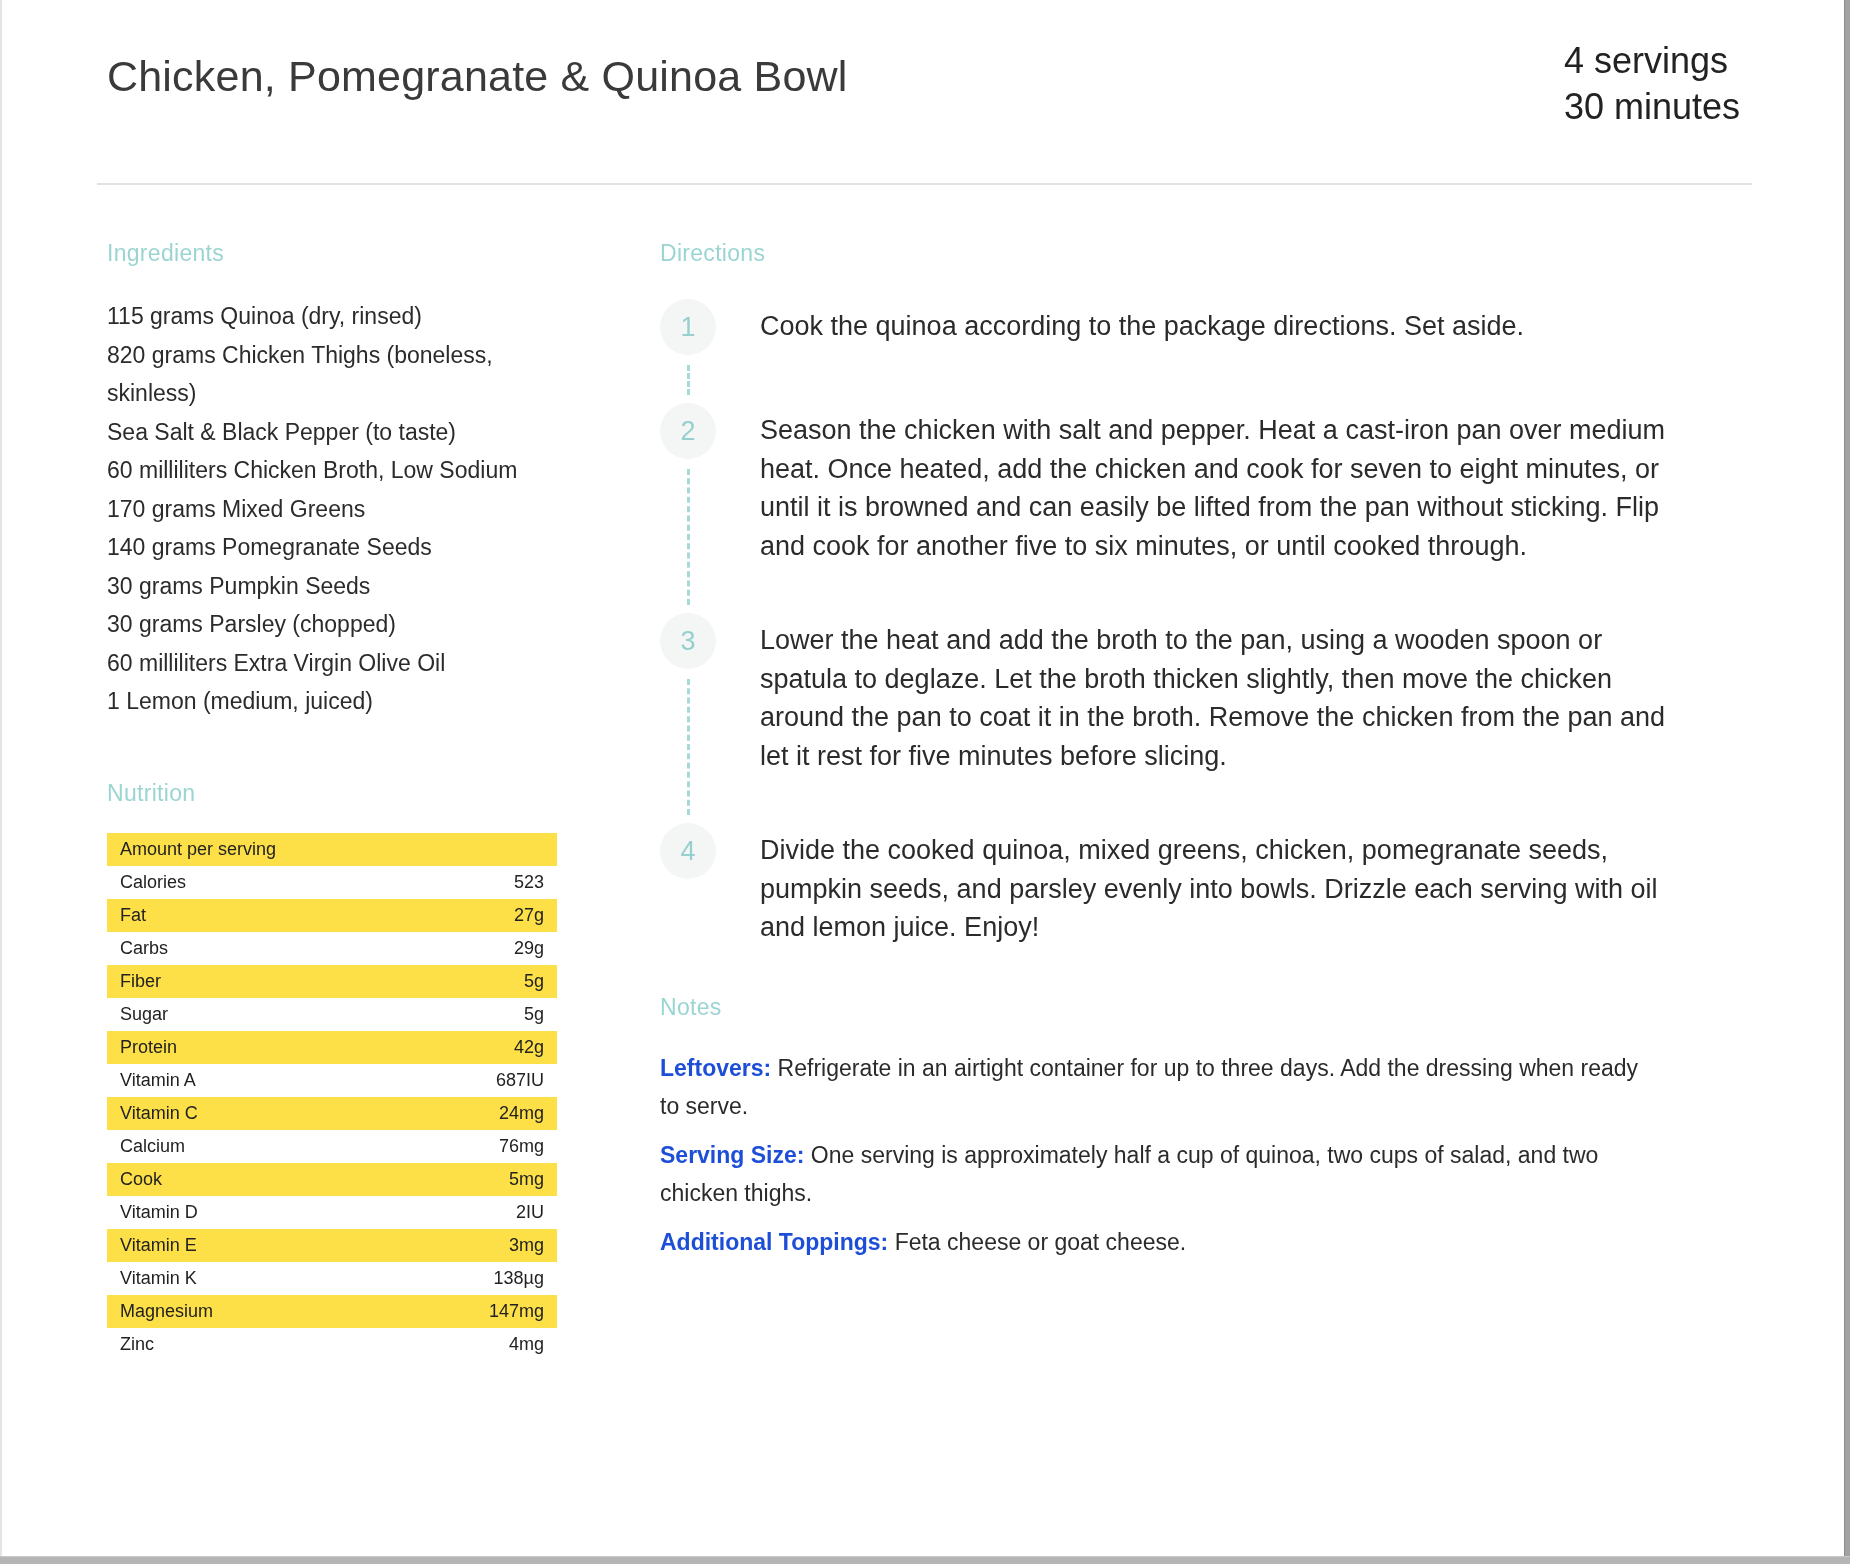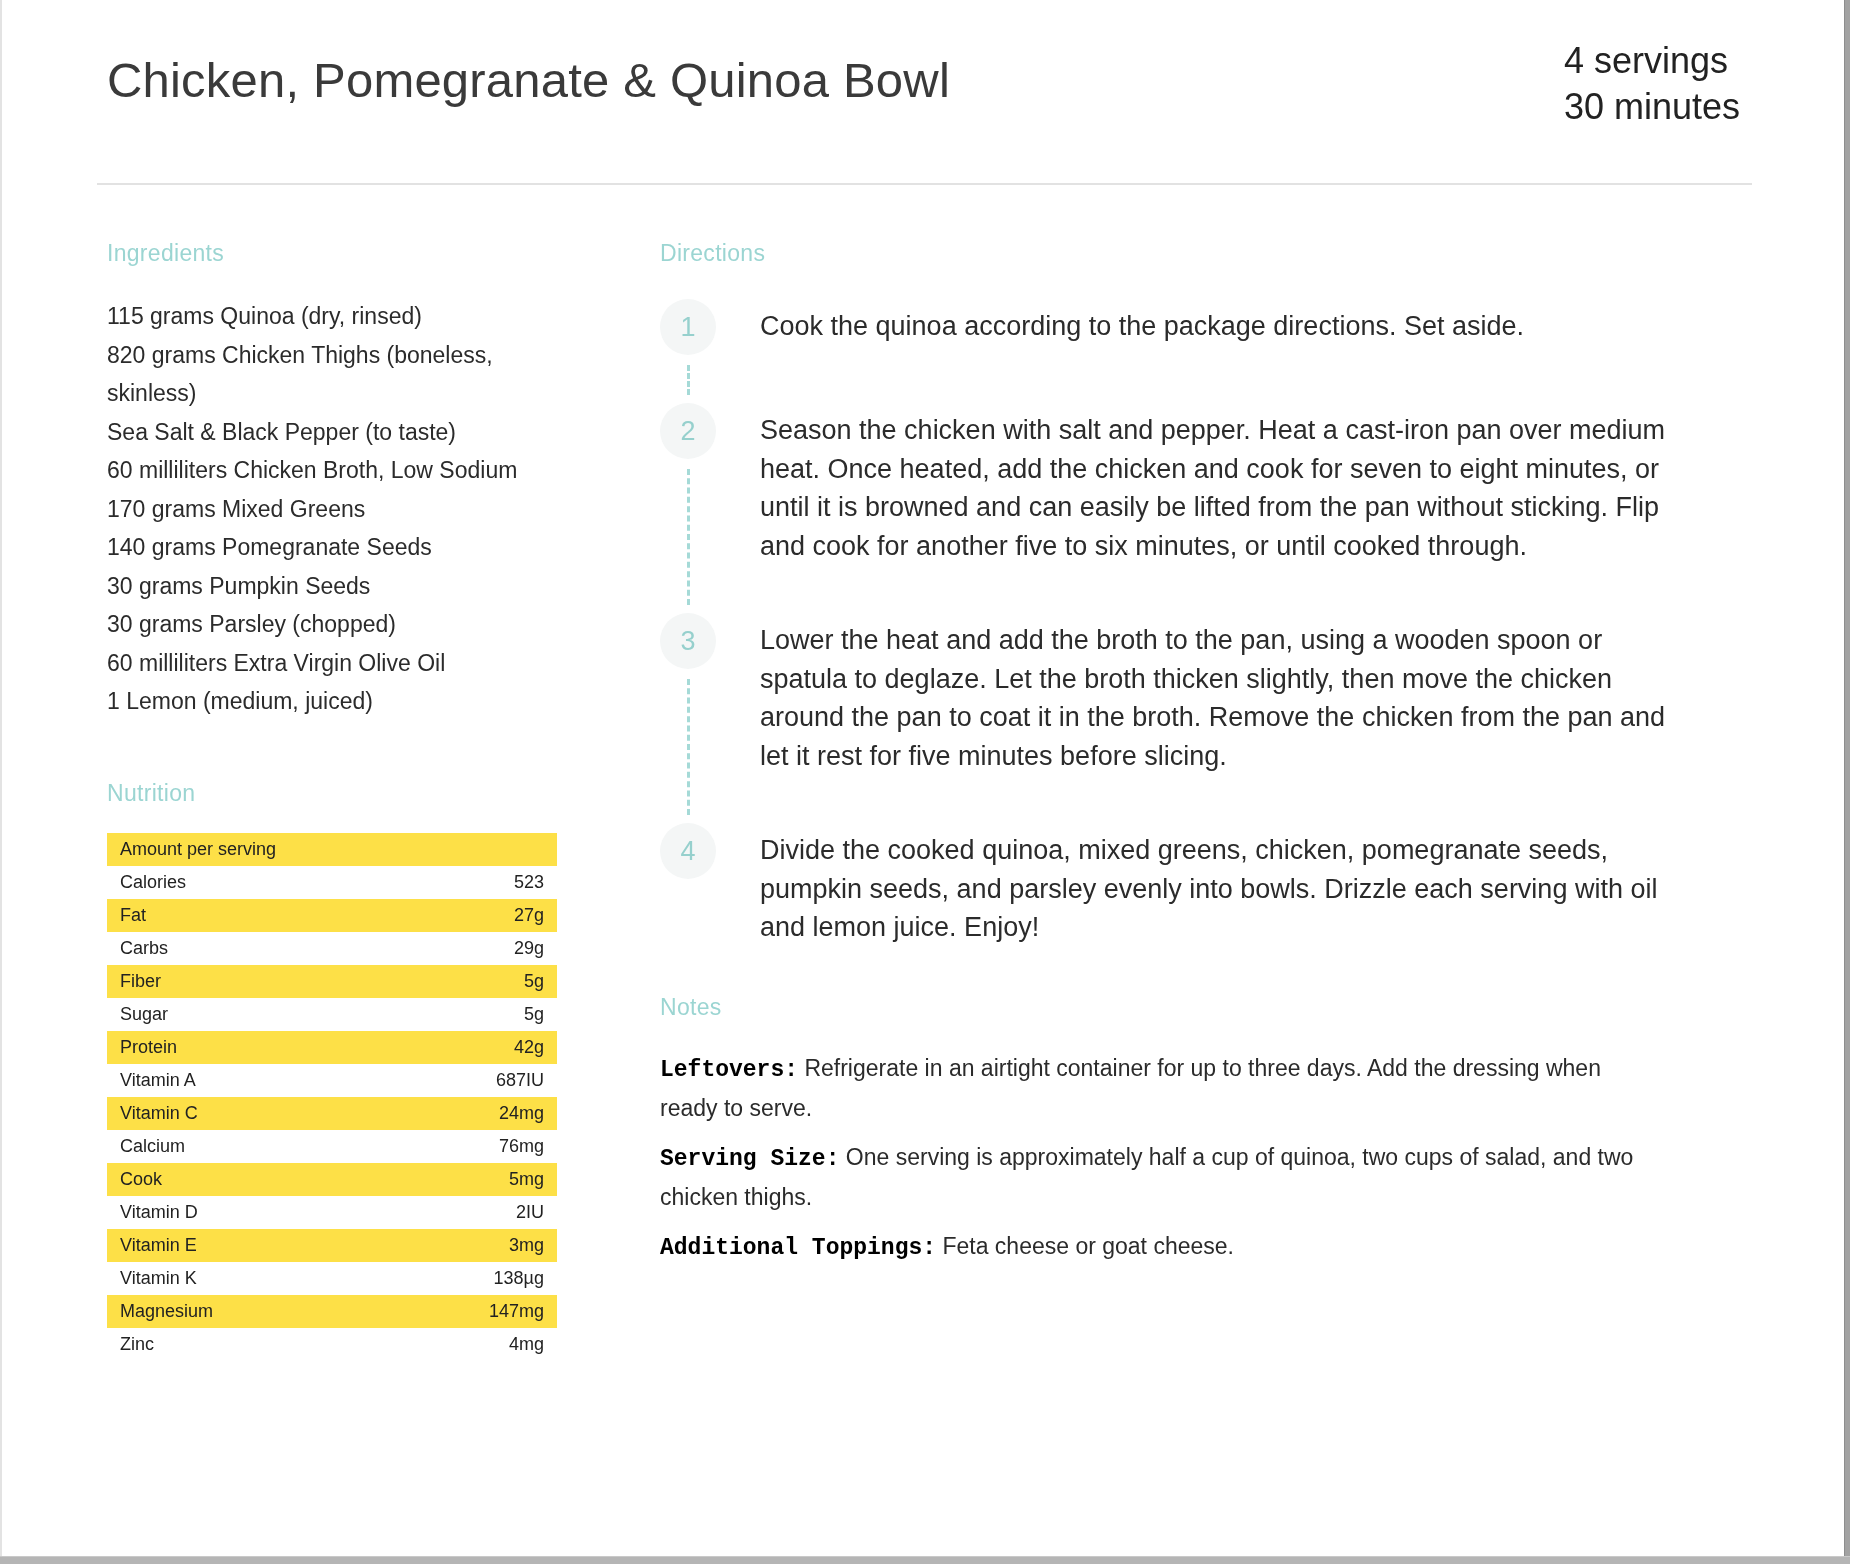--- a/index.html
+++ b/index.html
@@ -13,21 +13,21 @@
     overflow: hidden;
   }
   
   .chrome-left   { position: absolute; left: 0; top: 0; bottom: 8px; width: 2px; background: #e3e3e3; }
   .chrome-right  { position: absolute; right: 0; top: 0; bottom: 8px; width: 6px; background: #a2a2a2; border-left: 1px solid #8d8d8d; }
   .chrome-bottom { position: absolute; left: 0; right: 0; bottom: 0; height: 8px; background: #b5b5b5; border-top: 1px solid #c9c9c9; }
 
   .content { padding: 0 110px 0 107px; }
 
   header { display: flex; justify-content: space-between; align-items: flex-start; padding-top: 36px; min-height: 128px; }
-  h1 { margin: 16px 0 0 0; font-size: 49px; font-weight: 500; color: #3a3a3a; letter-spacing: 0.2px; }
+  h1 { margin: 16px 0 0 0; font-size: 43px; font-weight: 500; color: #3a3a3a; letter-spacing: 0.2px; }
   .meta { text-align: left; font-size: 36px; font-weight: 500; color: #222; line-height: 46px; margin-top: 2px; }
 
   .divider { border: none; border-top: 2px solid #e2e2e2; margin: 53px -12px 0 -10px; }
 
   .columns { display: flex; margin-top: 50px; }
   .left-col { width: 463px; flex: 0 0 463px; margin-right: 90px; }
   .right-col { flex: 1; min-width: 0; }
 
   h2 { margin: 0; font-size: 23px; font-weight: 500; color: #9bd5d2; letter-spacing: 0.3px; line-height: 36px; }
 
@@ -51,21 +51,21 @@
     width: 56px; height: 56px; flex: 0 0 56px; border-radius: 50%;
     background: #f4f6f6; color: #96d0cd;
     display: flex; align-items: center; justify-content: center;
     font-size: 27px; font-weight: 500;
   }
   .step-text { margin: 8px 0 0 44px; max-width: 935px; font-size: 27px; line-height: 38.5px; color: #2b2b2b; }
 
   .notes-heading { margin-top: 14px; }
   .notes { margin-top: 24px; }
   .note { margin: 0 0 10px 0; max-width: 1000px; font-size: 23px; line-height: 38.5px; color: #2b2b2b; }
-  .note strong { font-weight: 700; color: #000000; font-family: Liberation Mono, monospace; }
+  .note strong { font-weight: 700; color: #1d4ed8; }
 </style>
 </head>
 <body>
 
 <div class="content">
 
   <header>
     <h1>Chicken, Pomegranate &amp; Quinoa Bowl</h1>
     <div class="meta">
       <div>4 servings</div>

